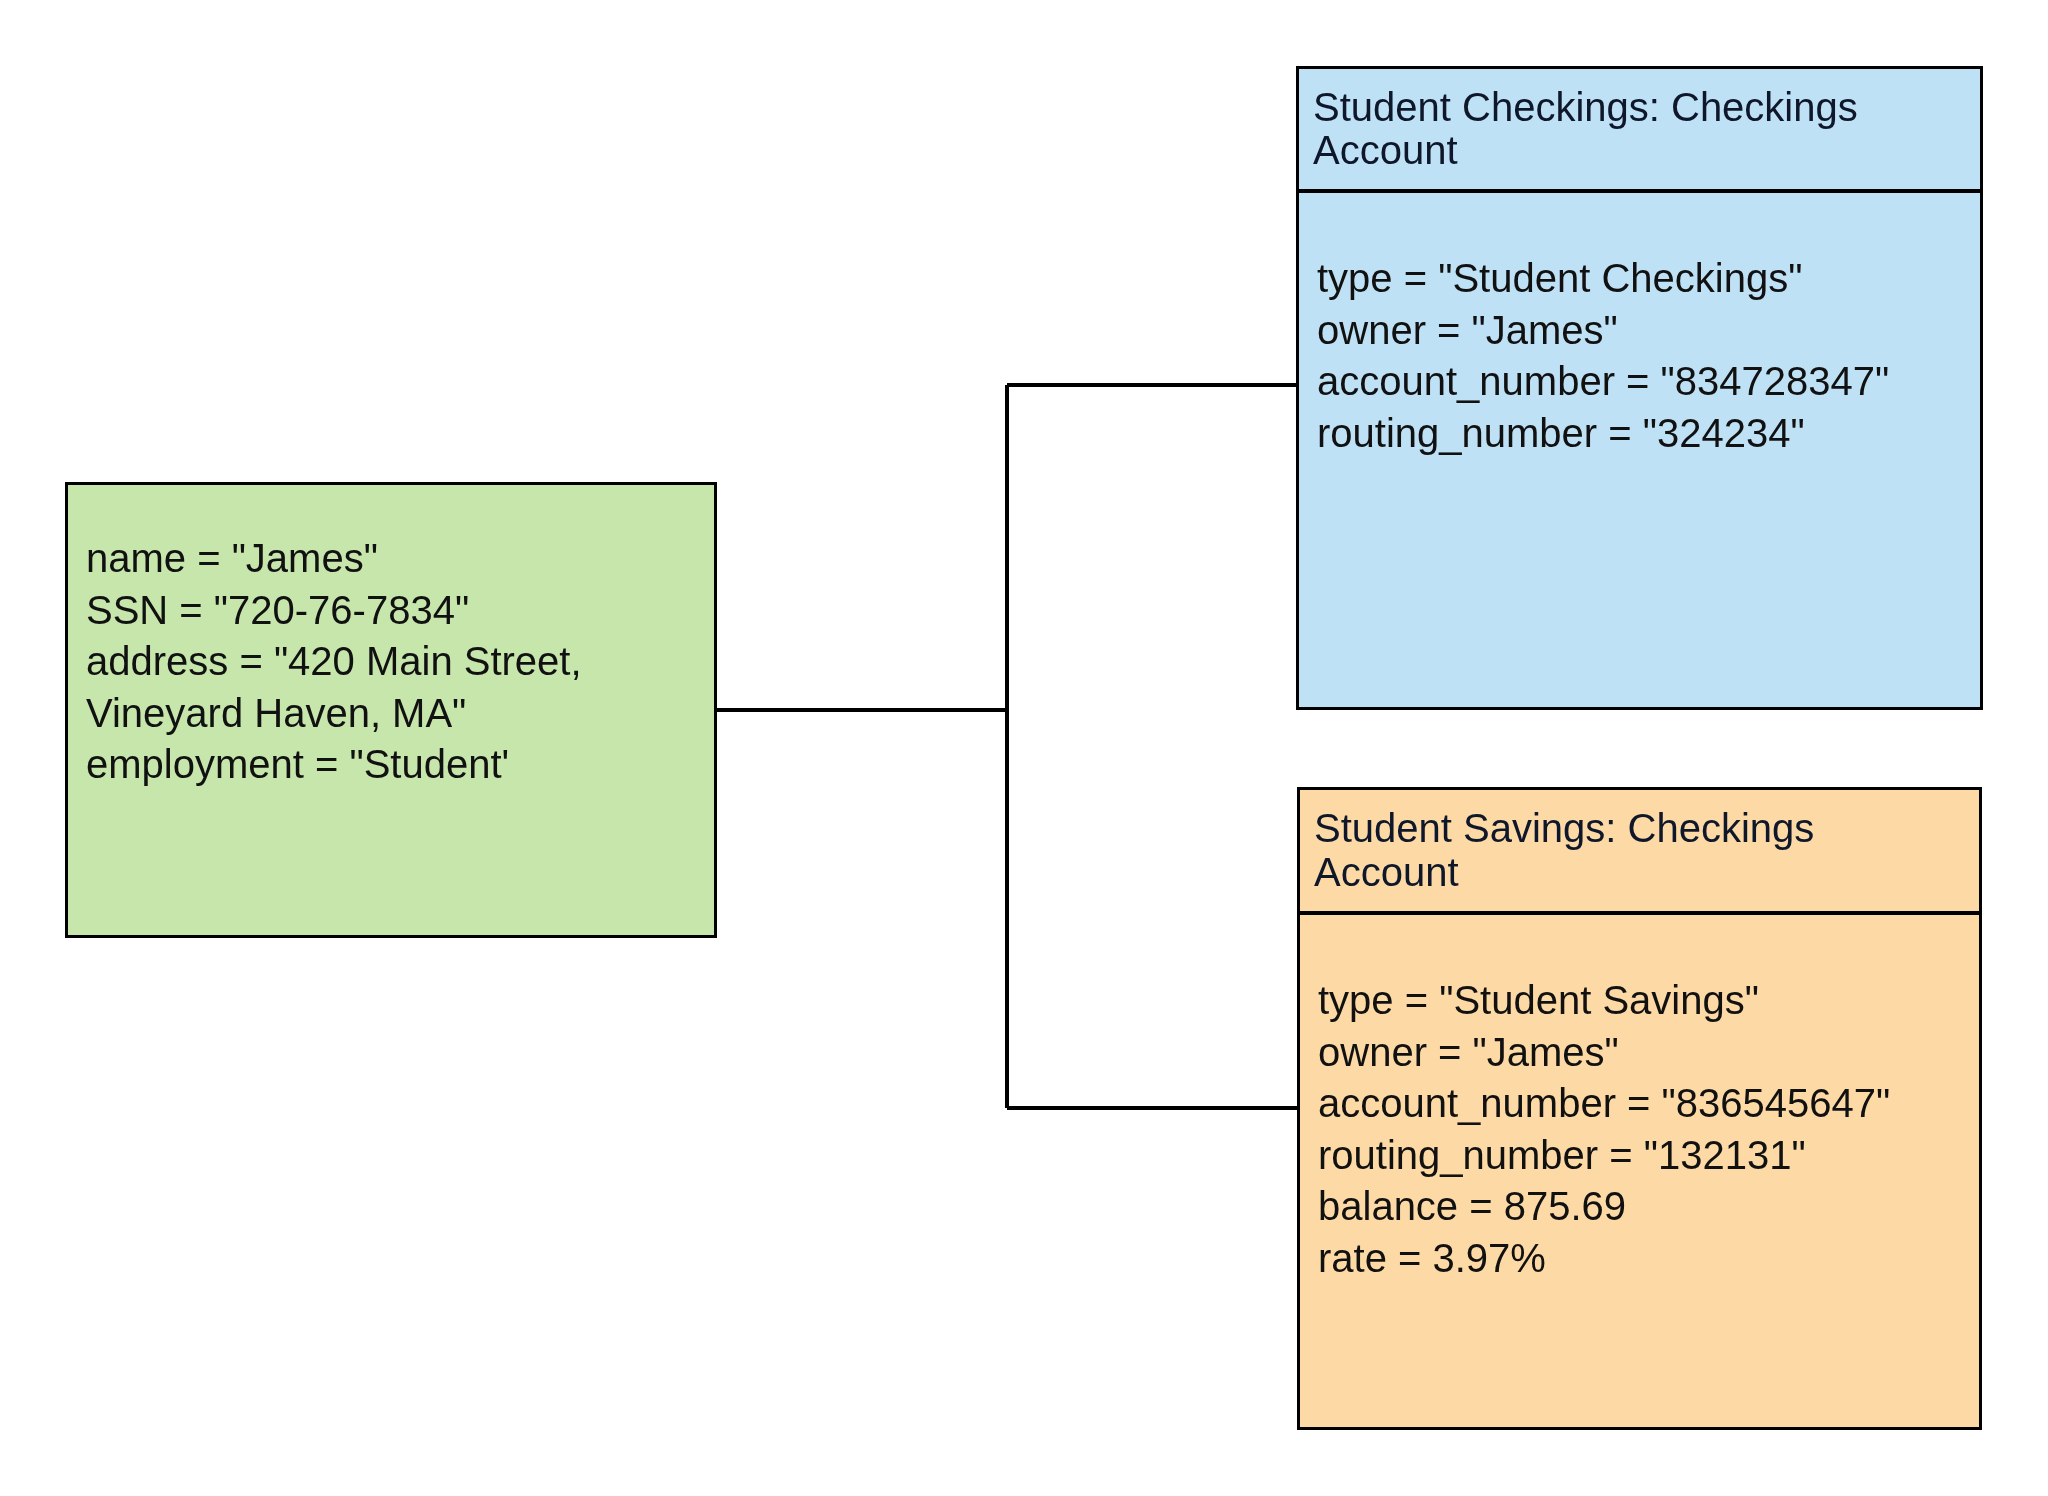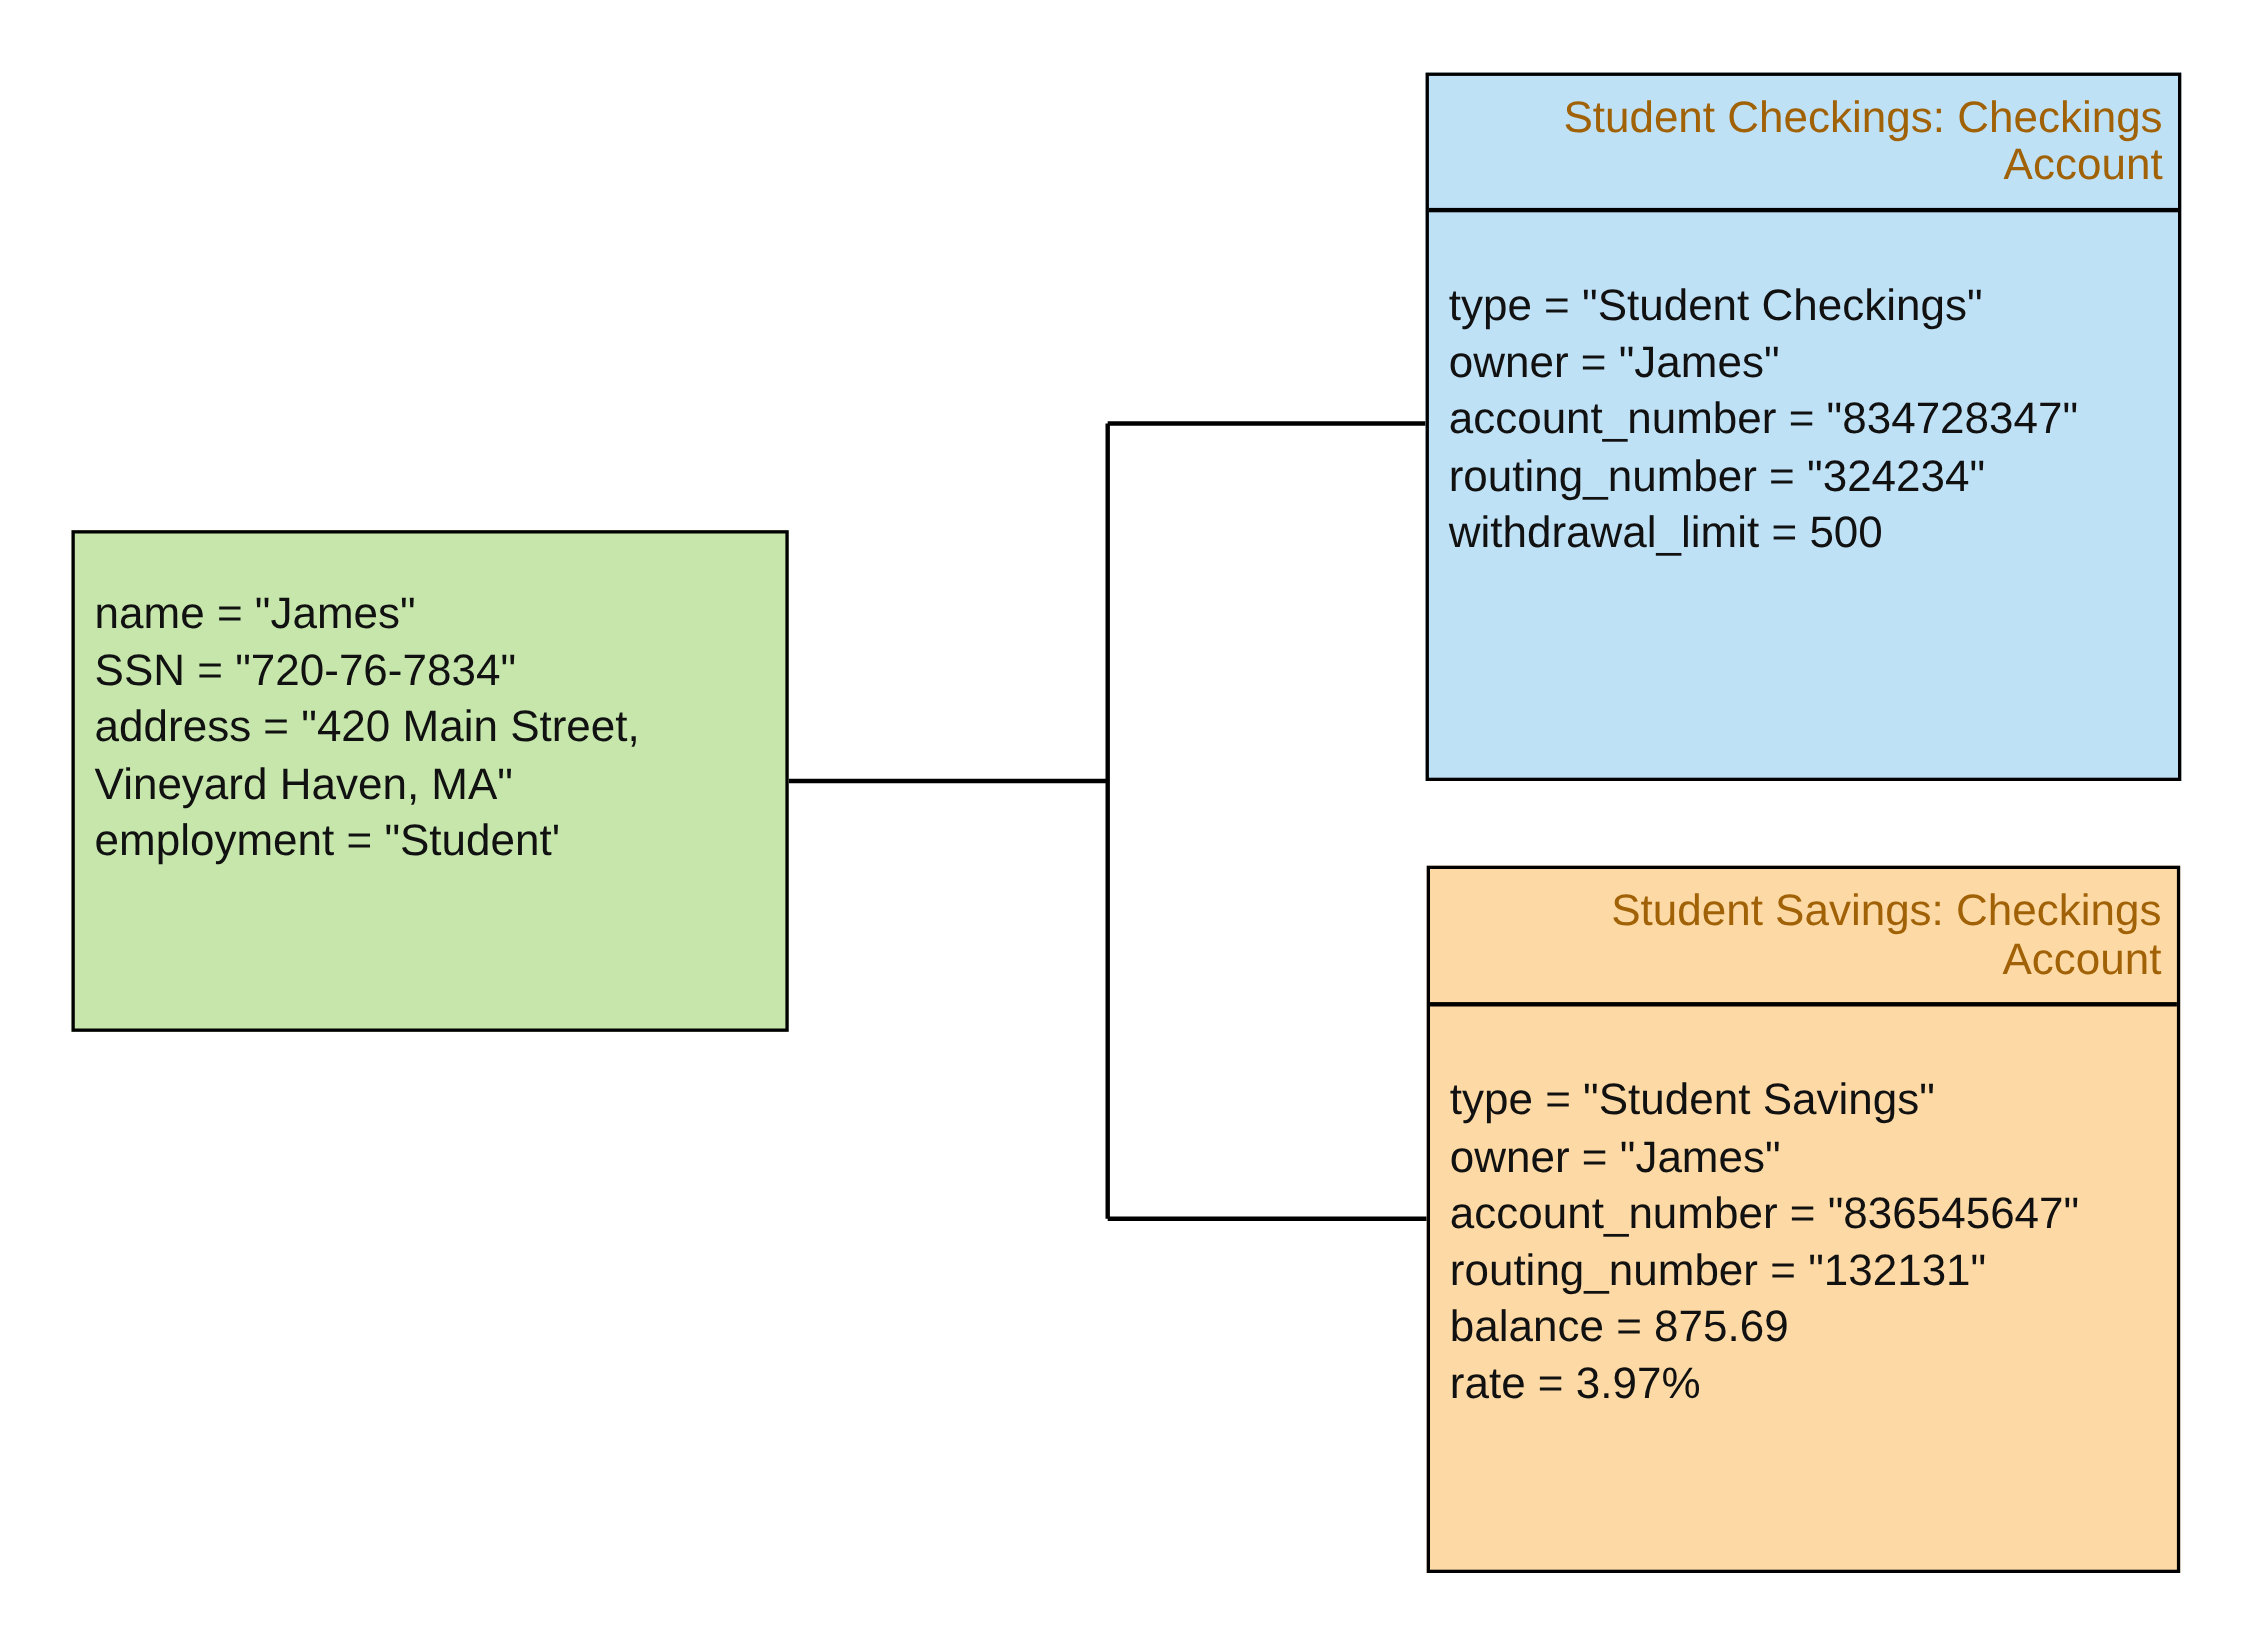--- a/index.html
+++ b/index.html
@@ -37,25 +37,25 @@
     border: 3px solid #000000;
     z-index: 2;
   }
   .uml-header {
     box-sizing: border-box;
     width: 100%;
     border-bottom: 4px solid #000000;
     display: flex;
     align-items: center;
     justify-content: center;
-    text-align: right;
+    text-align: left;
     padding: 0 14px;
     font-size: 40px;
     line-height: 1.08;
-    color: #a16207;
+    color: #0f172a;
     white-space: pre-line;
   }
   .uml-body {
     box-sizing: border-box;
     width: 100%;
     padding: 60px 0 0 18px;
     font-size: 40px;
     line-height: 1.29;
     color: #111111;
   }
@@ -121,21 +121,20 @@
     </div>
   </div>
 
   <div class="uml-box" id="box-checkings">
     <div class="uml-header">Student Checkings: Checkings Account</div>
     <div class="uml-body">
       <span class="attr-line">type = "Student Checkings"</span>
       <span class="attr-line">owner = "James"</span>
       <span class="attr-line">account_number = "834728347"</span>
       <span class="attr-line">routing_number = "324234"</span>
-      <span class="attr-line">withdrawal_limit = 500</span>
     </div>
   </div>
 
   <div class="uml-box" id="box-savings">
     <div class="uml-header">Student Savings: Checkings Account</div>
     <div class="uml-body">
       <span class="attr-line">type = "Student Savings"</span>
       <span class="attr-line">owner = "James"</span>
       <span class="attr-line">account_number = "836545647"</span>
       <span class="attr-line">routing_number = "132131"</span>

